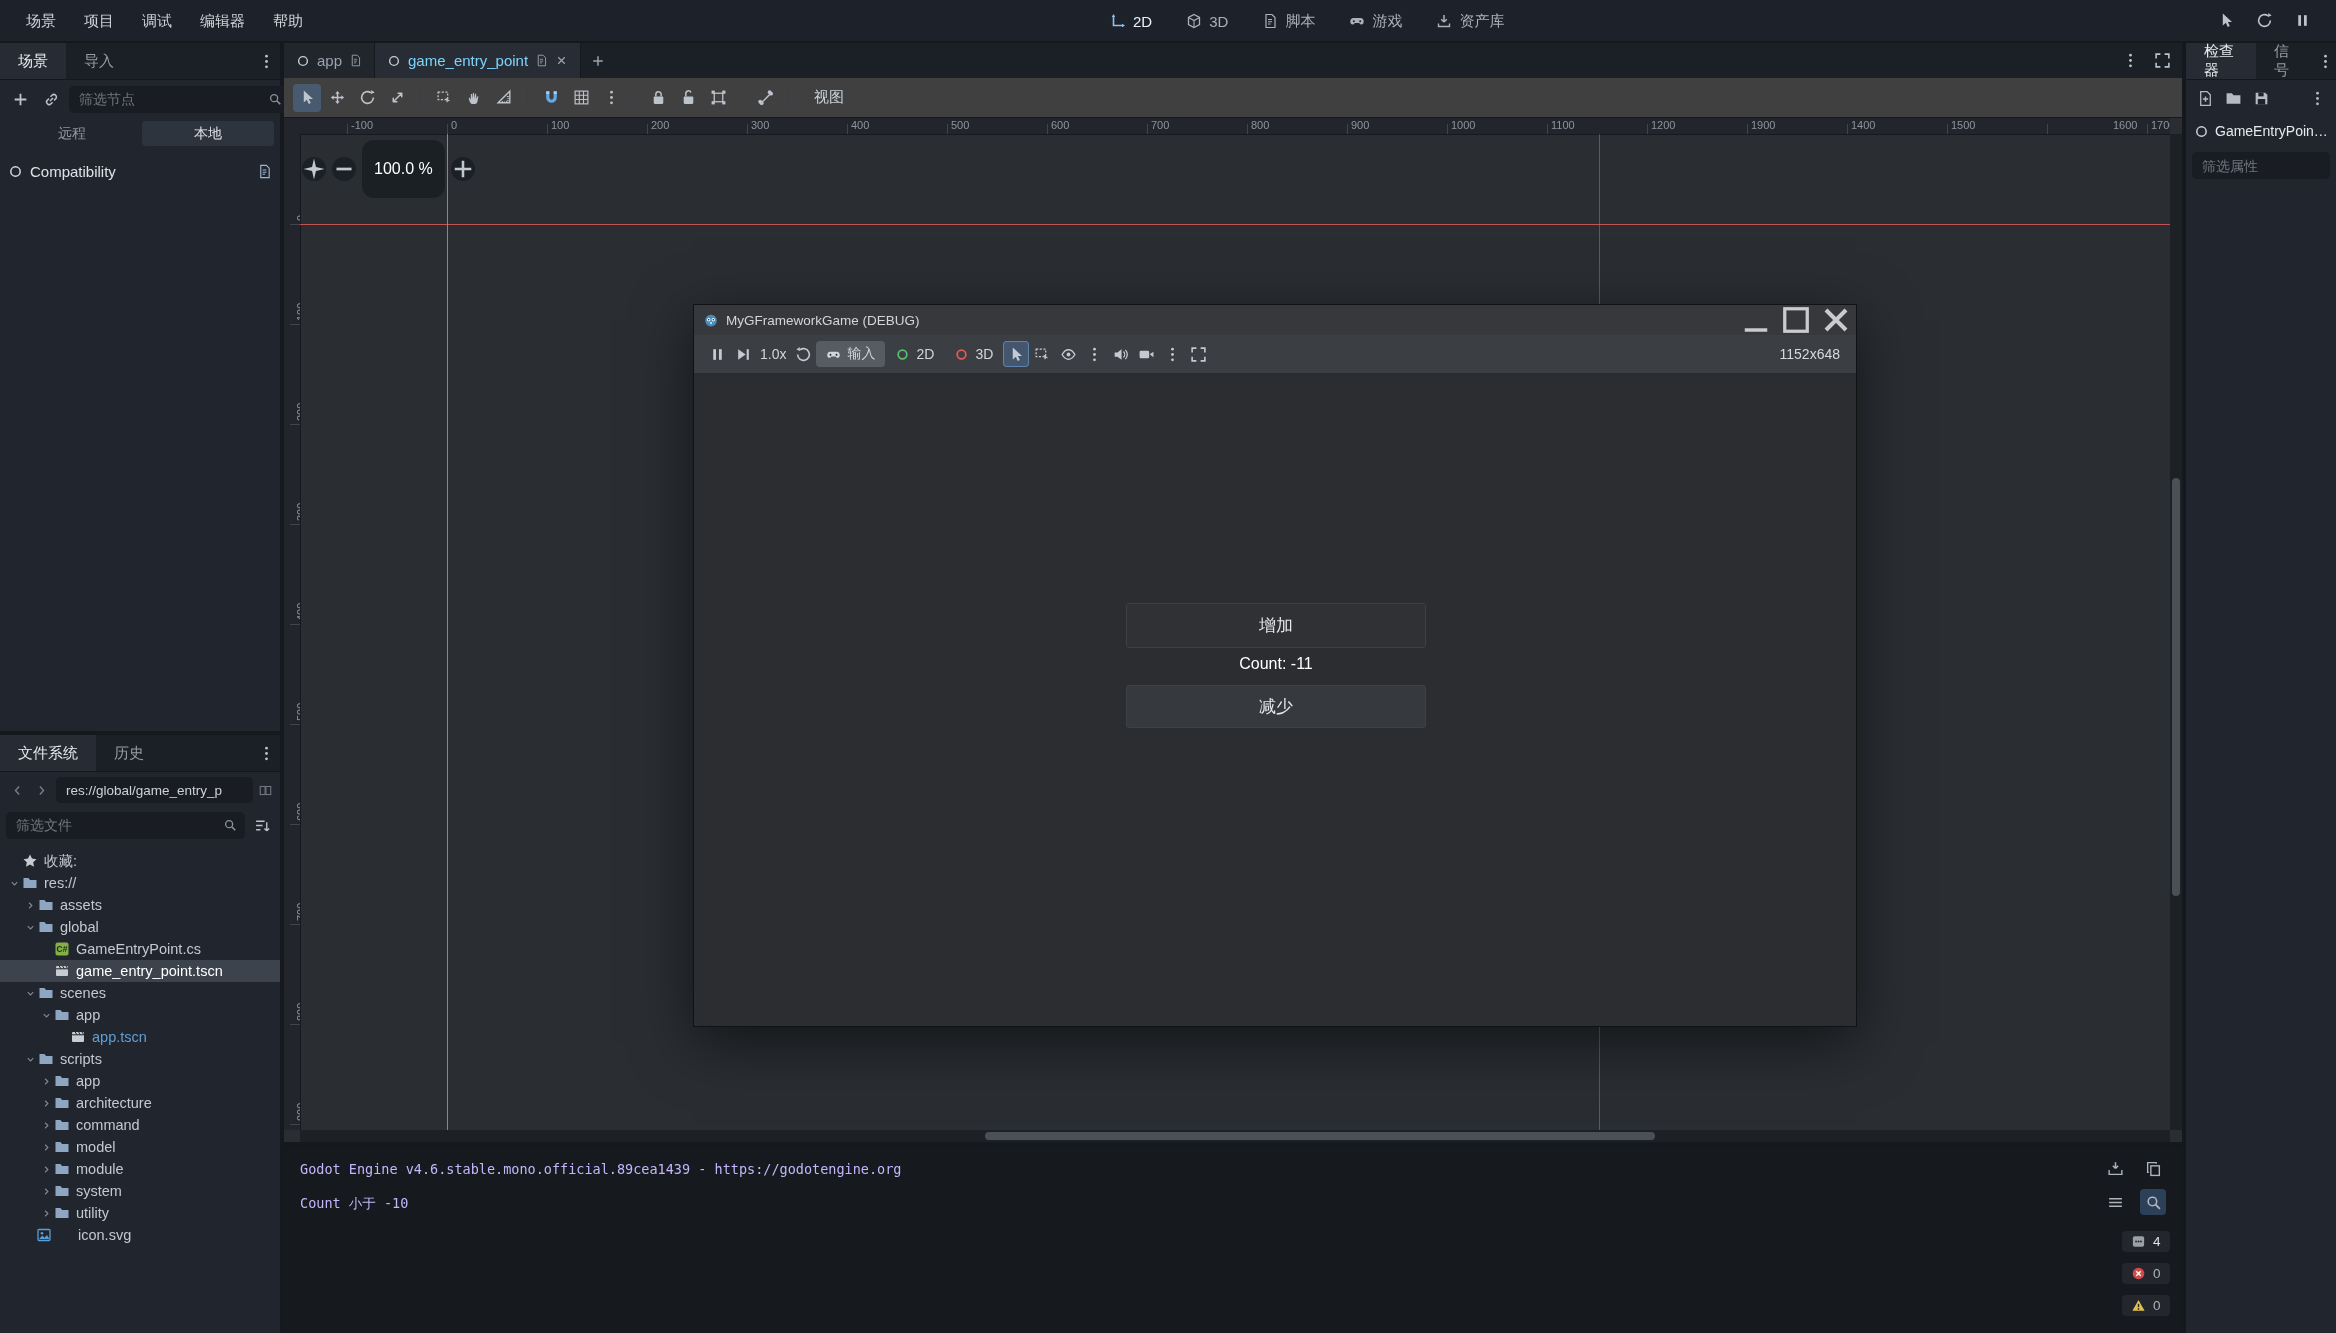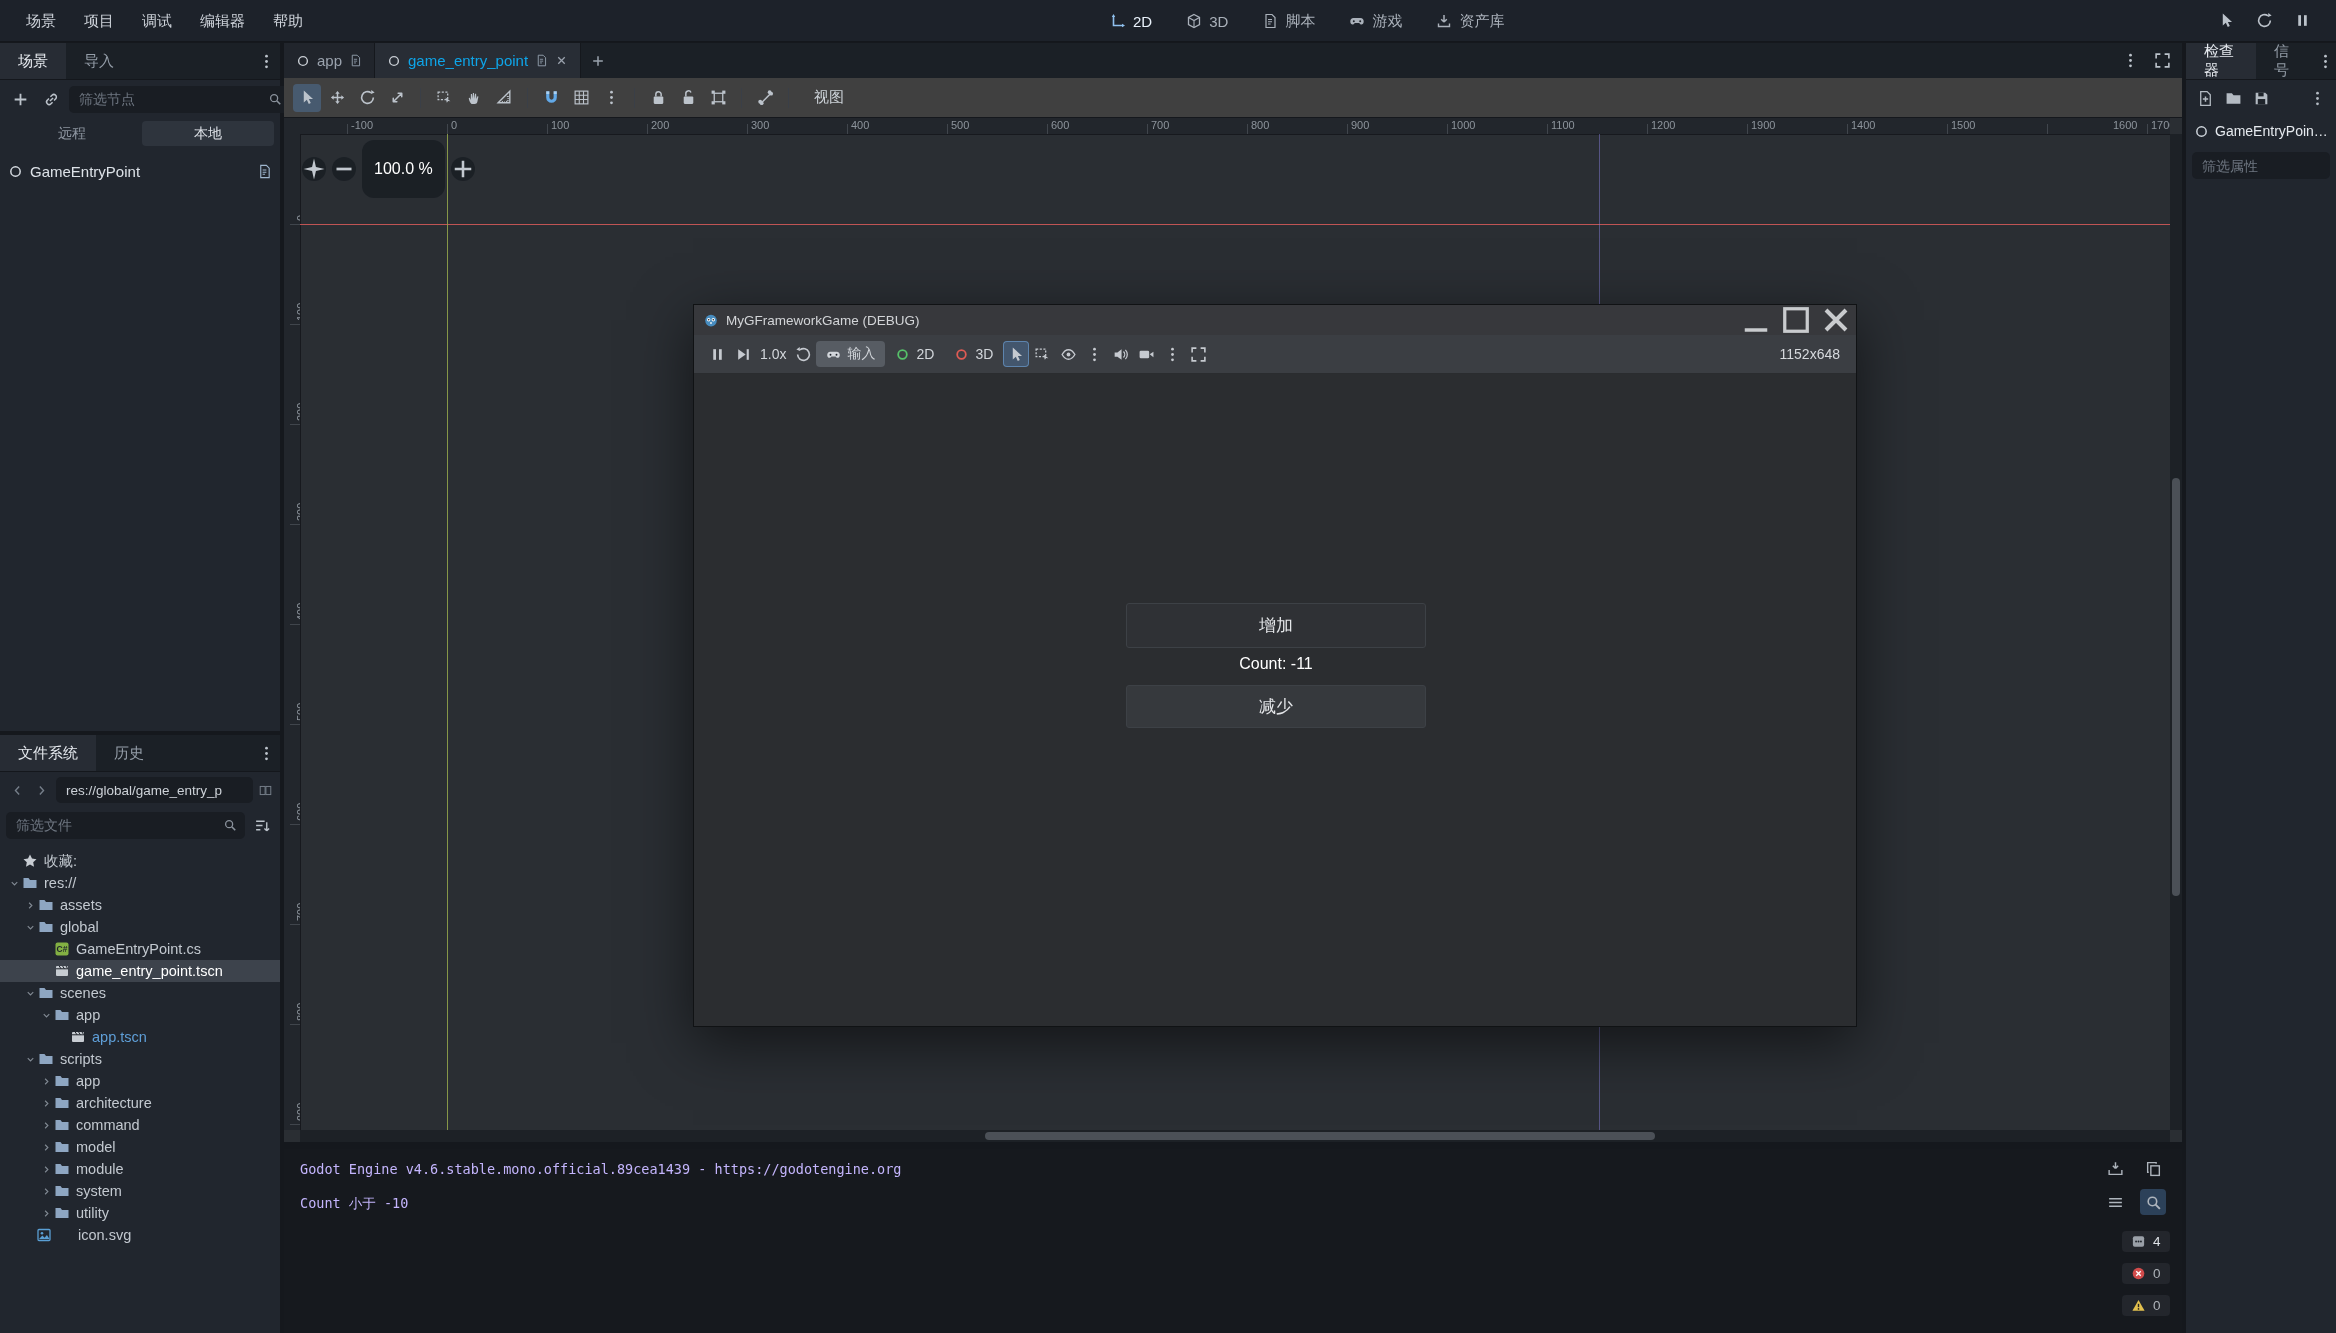--- a/index.html
+++ b/index.html
@@ -60,21 +60,21 @@
   .tree-row.selected{background:#3d434c;color:#fff}
   .tree-row.open-scene .tree-label{color:#5f9fd8}
   .tree-arrow{width:16px;height:14px;color:#828a94;display:flex;align-items:center;justify-content:center;flex:0 0 auto}
   .tree-arrow .ic{width:11px;height:11px}
   .tree-ic{width:16px;height:16px;margin-right:6px;flex:0 0 auto}
   .c-folder{color:#8ea6c2}.c-star{color:#c8cdd3}.c-cs{color:#83b043}.c-scene{color:#c7ccd2}.c-img{color:#5a9fd4}
 
   
   .scene-tabbar{position:absolute;left:284px;top:43px;width:1898px;height:35px;background:#1b2026;display:flex;align-items:stretch}
   .scene-tab{display:flex;align-items:center;gap:7px;padding:0 12px;background:#21252c;color:#9aa2ad;border-right:1px solid #15181d;font-size:15px}
-  .scene-tab.active{background:#282d35;color:#0ea5e9}
+  .scene-tab.active{background:#282d35;color:#7dd3fc}
   .scene-tab .ic{width:14px;height:14px;color:#c8cdd3}
   .scene-tab .t-script{color:#8e9aa8}
   .scene-tab .t-close{width:13px;height:13px;color:#9aa2ad}
   .tab-plus{width:34px;display:flex;align-items:center;justify-content:center;color:#9aa2ad}
   .tab-plus .ic{width:14px;height:14px}
   .tabbar-right{position:absolute;right:8px;top:0;height:100%;display:flex;align-items:center;gap:8px}
   .tabbar-right .icbtn{width:24px;height:24px}
 
   .toolbar2d{position:absolute;left:284px;top:78px;width:1898px;height:40px;background:#404040;border-bottom:1px solid #15181d;display:flex;align-items:center;padding:0 9px;gap:2px;box-sizing:border-box}
   .view-menu{padding:4px 12px;color:#ccd2d8;font-size:15px;border-radius:4px;margin-left:4px}
@@ -282,21 +282,21 @@
       <div class="mode-tab">远程</div>
       <div class="mode-tab active">本地</div>
     </div>
   <div class="scene-tree" id="scene-tree">
       <div class="node-row">
         <span class="ic">
           <svg viewBox="0 0 16 16" xmlns="http://www.w3.org/2000/svg">
             <circle cx="8" cy="8" r="5" fill="none" stroke="currentColor" stroke-width="1.6"></circle>
           </svg>
         </span>
-        <span class="node-label">GameEntryPoint</span>
+        <span class="node-label">Compatibility</span>
         <span class="ic trail" style="width: 15px; height: 15px;">
           <svg viewBox="0 0 16 16" xmlns="http://www.w3.org/2000/svg">
             <path d="M4 1.5h6l3 3v10H4z" fill="none" stroke="currentColor" stroke-width="1.2"></path>
             <path d="M6 6.5h4M6 8.8h4M6 11h2.6" stroke="currentColor" stroke-width="1.1"></path>
           </svg>
         </span>
       </div>
     </div>
 </div>
 

